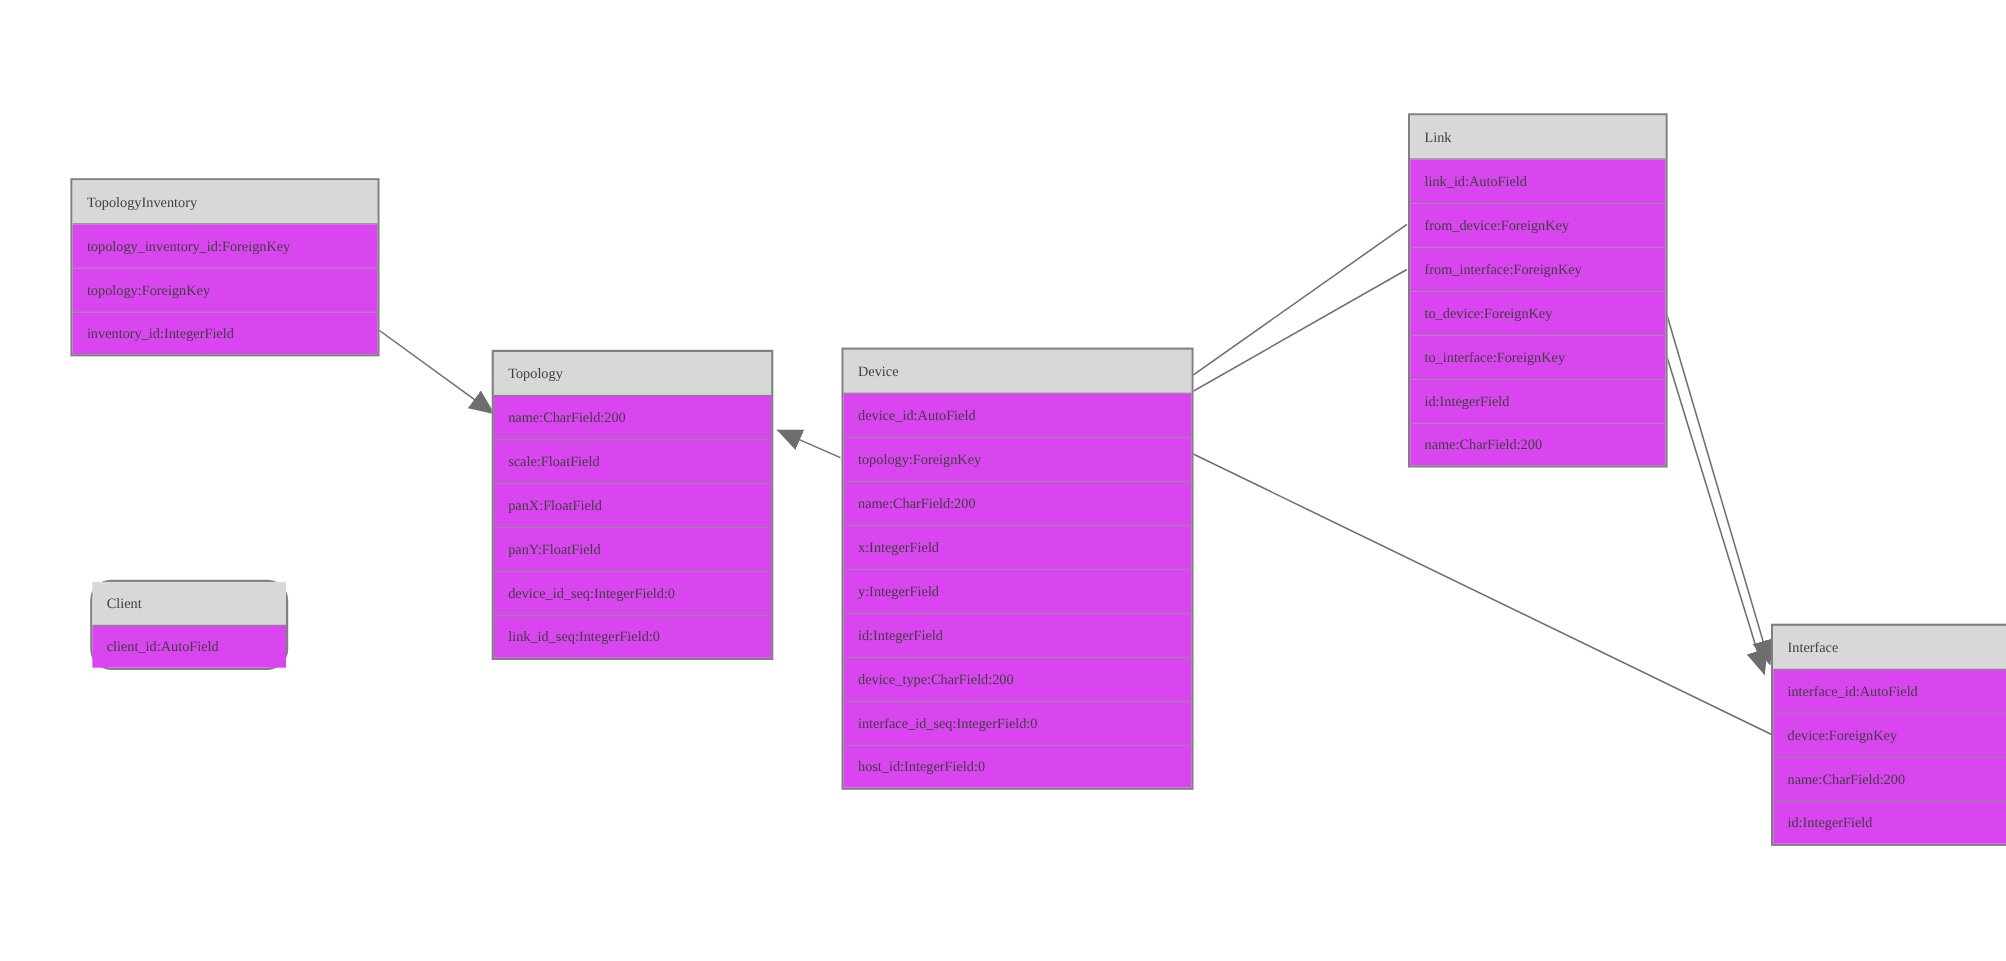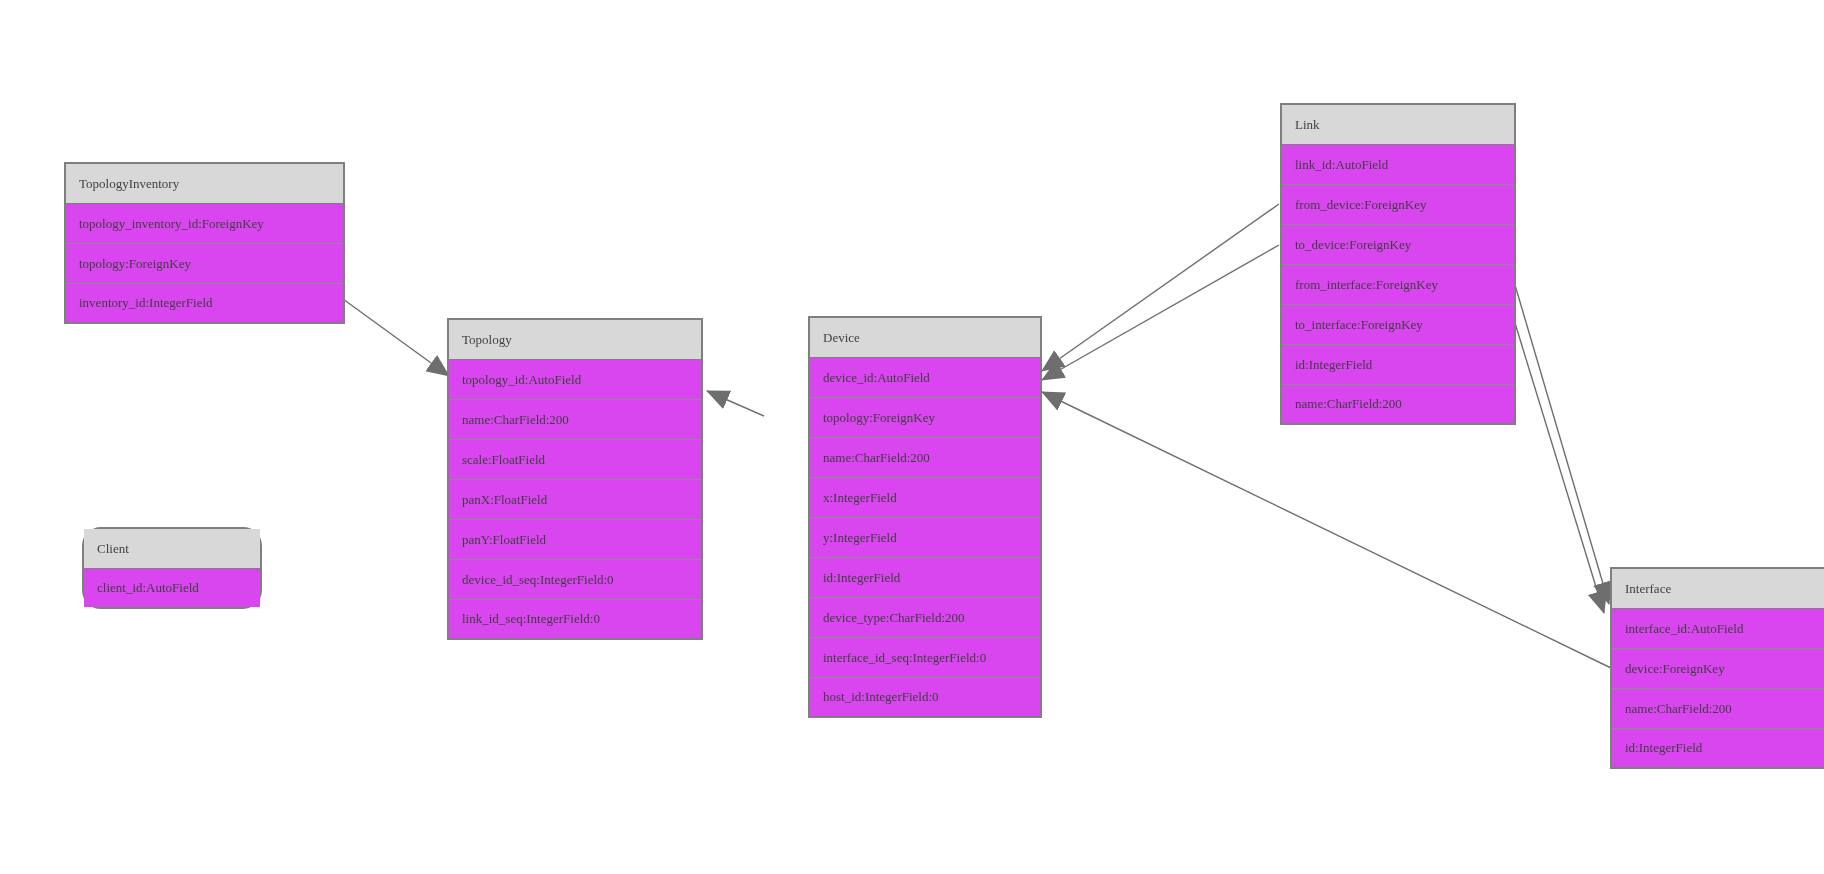--- a/index.html
+++ b/index.html
@@ -78,53 +78,52 @@
 
   <div class="entity" style="left: 21px; top: 162px; width: 281px; margin-left: 43px;">
     <div class="entity-header">TopologyInventory</div>
     <div class="entity-row">topology_inventory_id:ForeignKey</div>
     <div class="entity-row">topology:ForeignKey</div>
     <div class="entity-row">inventory_id:IntegerField</div>
   </div>
 
   <div class="entity" style="left: 447px; top: 318px; width: 256px;">
     <div class="entity-header">Topology</div>
-    <div class="entity-row">topology_id:AutoField</div>
     <div class="entity-row">name:CharField:200</div>
     <div class="entity-row">scale:FloatField</div>
     <div class="entity-row">panX:FloatField</div>
     <div class="entity-row">panY:FloatField</div>
     <div class="entity-row">device_id_seq:IntegerField:0</div>
     <div class="entity-row">link_id_seq:IntegerField:0</div>
   </div>
 
   <div class="entity" style="left: 82px; top: 527px; width: 180px; border-radius: 19px;">
     <div class="entity-header">Client</div>
     <div class="entity-row">client_id:AutoField</div>
   </div>
 
-  <div class="entity" style="left: 765px; top: 316px; width: 234px; margin-left: 43px;">
+  <div class="entity" style="left: 765px; top: 316px; width: 320px;">
     <div class="entity-header">Device</div>
     <div class="entity-row">device_id:AutoField</div>
     <div class="entity-row">topology:ForeignKey</div>
     <div class="entity-row">name:CharField:200</div>
     <div class="entity-row">x:IntegerField</div>
     <div class="entity-row">y:IntegerField</div>
     <div class="entity-row">id:IntegerField</div>
     <div class="entity-row">device_type:CharField:200</div>
     <div class="entity-row">interface_id_seq:IntegerField:0</div>
     <div class="entity-row">host_id:IntegerField:0</div>
   </div>
 
   <div class="entity" style="left: 1280px; top: 103px; width: 236px;">
     <div class="entity-header">Link</div>
     <div class="entity-row">link_id:AutoField</div>
     <div class="entity-row">from_device:ForeignKey</div>
+    <div class="entity-row">from_interface:ForeignKey</div>
     <div class="entity-row">to_device:ForeignKey</div>
-    <div class="entity-row">from_interface:ForeignKey</div>
     <div class="entity-row">to_interface:ForeignKey</div>
     <div class="entity-row">id:IntegerField</div>
     <div class="entity-row">name:CharField:200</div>
   </div>
 
   <div class="entity" style="left: 1610px; top: 567px; width: 228px;">
     <div class="entity-header">Interface</div>
     <div class="entity-row">interface_id:AutoField</div>
     <div class="entity-row">device:ForeignKey</div>
     <div class="entity-row">name:CharField:200</div>

